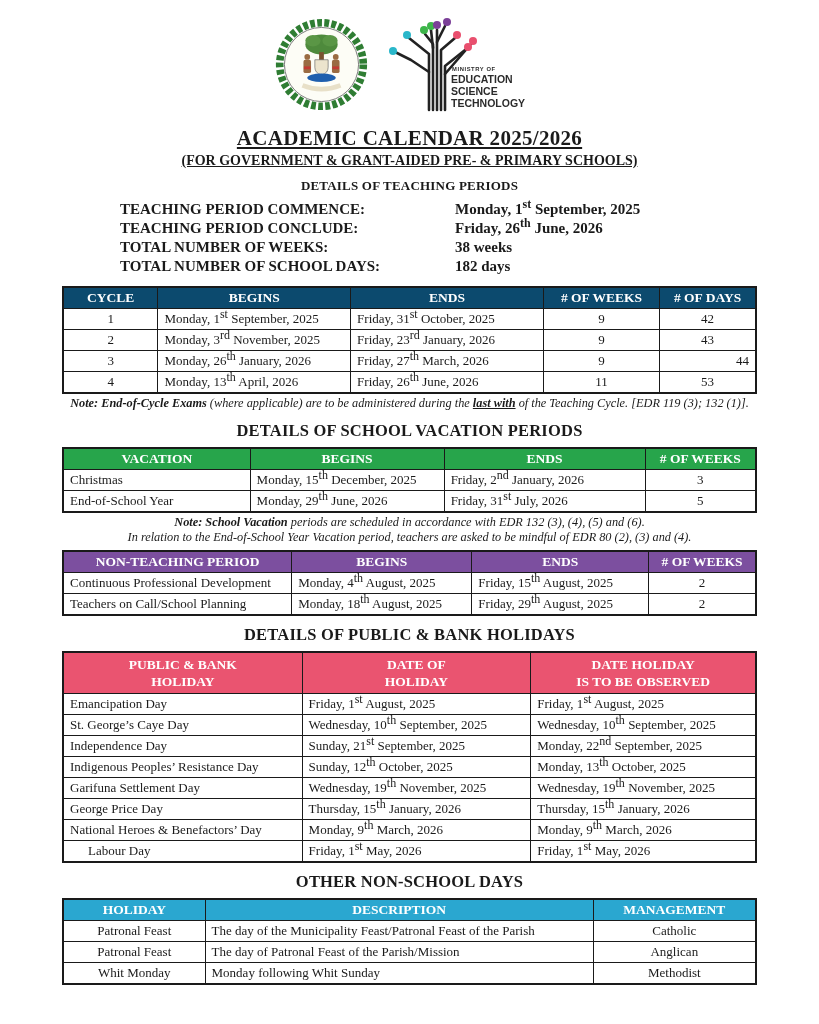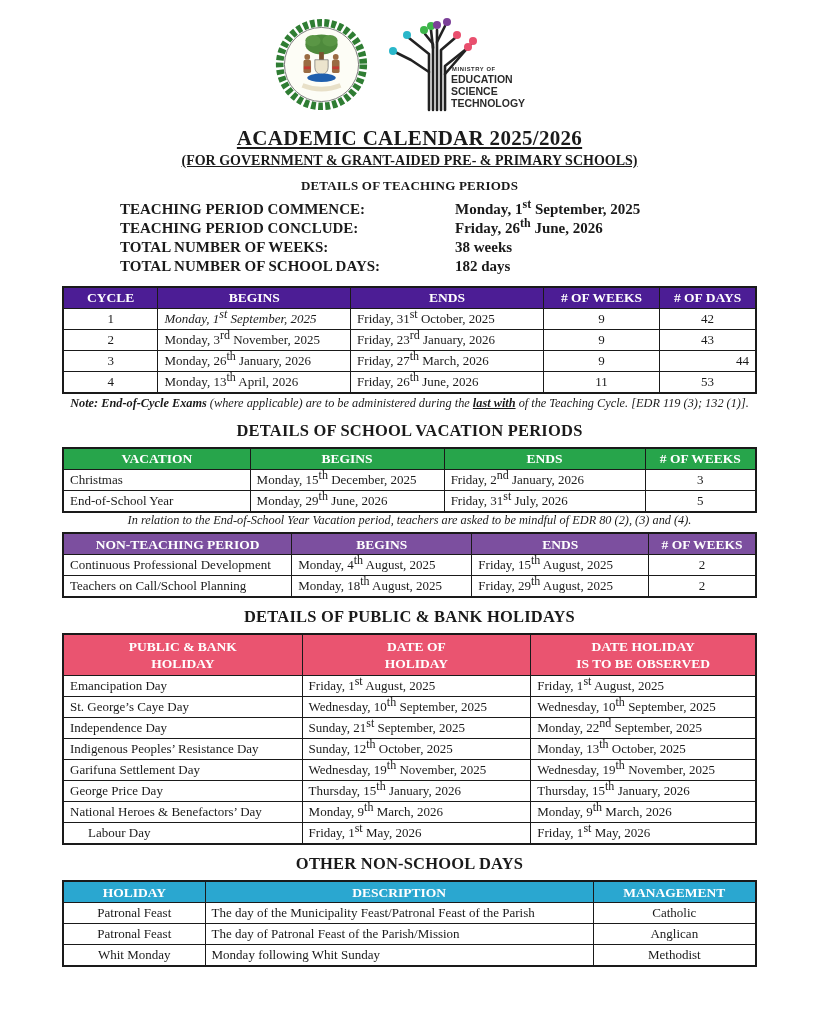--- a/index.html
+++ b/index.html
@@ -94,32 +94,32 @@
 
   <table class="tbl">
     <colgroup>
         <col style="width:13.7%">
         <col style="width:27.8%">
         <col style="width:27.8%">
         <col style="width:16.8%">
         <col style="width:13.9%">
       </colgroup>
     <thead>
-        <tr style="background-color: #4c1d95;">
+        <tr style="background-color: #0c4a6e;">
       <th>CYCLE</th>
       <th>BEGINS</th>
       <th>ENDS</th>
       <th># OF WEEKS</th>
       <th># OF DAYS</th>
     </tr>
       </thead>
     <tbody>
         <tr>
           <td style="text-align: center;">1</td>
-          <td style="text-align: left; font-style: italic;">Monday, 1<sup>st</sup> September, 2025</td>
+          <td style="text-align: left;">Monday, 1<sup>st</sup> September, 2025</td>
           <td style="text-align: left;">Friday, 31<sup>st</sup> October, 2025</td>
           <td style="text-align: center;">9</td>
           <td style="text-align: center;">42</td>
         </tr>
         <tr>
           <td style="text-align: center;">2</td>
           <td style="text-align: left;">Monday, 3<sup>rd</sup> November, 2025</td>
           <td style="text-align: left;">Friday, 23<sup>rd</sup> January, 2026</td>
           <td style="text-align: center;">9</td>
           <td style="text-align: center;">43</td>
@@ -166,20 +166,21 @@
           <td style="text-align: center;">3</td>
         </tr>
         <tr>
           <td style="text-align: left;">End-of-School Year</td>
           <td style="text-align: left;">Monday, 29<sup>th</sup> June, 2026</td>
           <td style="text-align: left;">Friday, 31<sup>st</sup> July, 2026</td>
           <td style="text-align: center;">5</td>
         </tr>
       </tbody>
   </table>
+  <p class="note" style="margin-bottom:0;"><span class="b">Note: School Vacation</span><span> periods are scheduled in accordance with EDR 132 (3), (4), (5) and (6).</span></p>
   <p class="note" style="margin-top:0;">In relation to the End-of-School Year Vacation period, teachers are asked to be mindful of EDR 80 (2), (3) and (4).</p>
 
   <table class="tbl">
     <colgroup>
         <col style="width:33%">
         <col style="width:26%">
         <col style="width:25.5%">
         <col style="width:15.5%">
       </colgroup>
     <thead>

